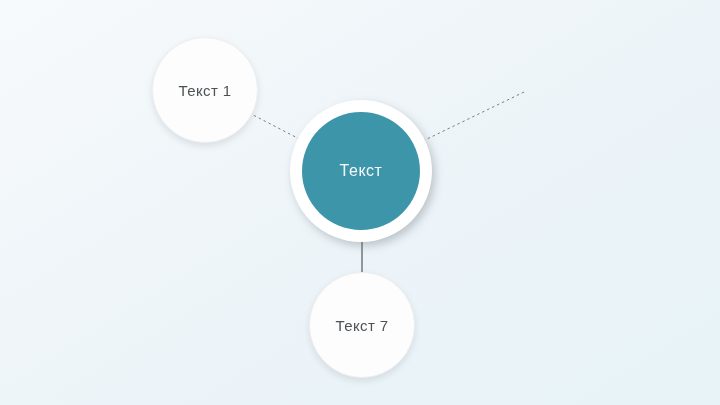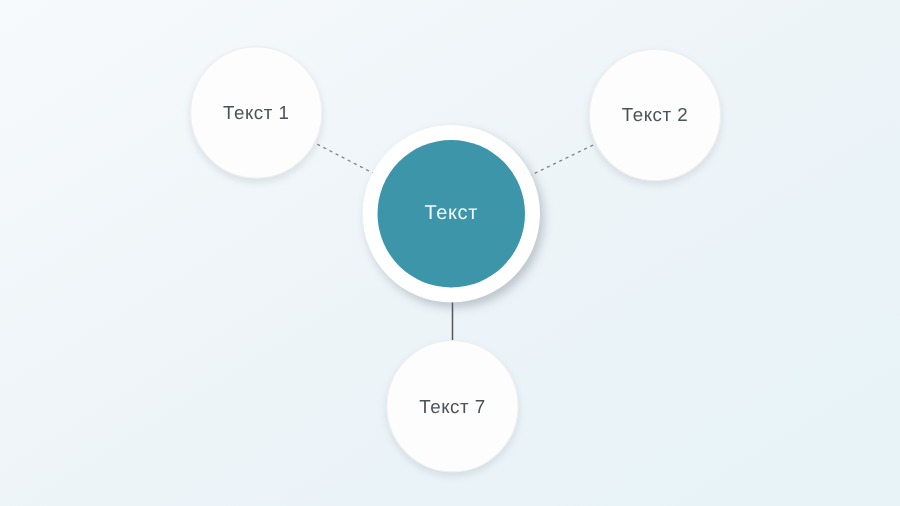--- a/index.html
+++ b/index.html
@@ -89,21 +89,18 @@
   <div class="node node-main" id="node-center">
     <div class="node-main-inner">
       <span class="label">Текст</span>
     </div>
   </div>
 
   <div class="node node-sat" id="node-1">
     <span class="label">Текст 1</span>
   </div>
 
-  <div class="node node-sat" id="node-2">
-    <span class="label">Текст 2</span>
-  </div>
 
   <div class="node node-sat" id="node-3">
     <span class="label">Текст 7</span>
   </div>
 
 </div>
 
 </body></html>

